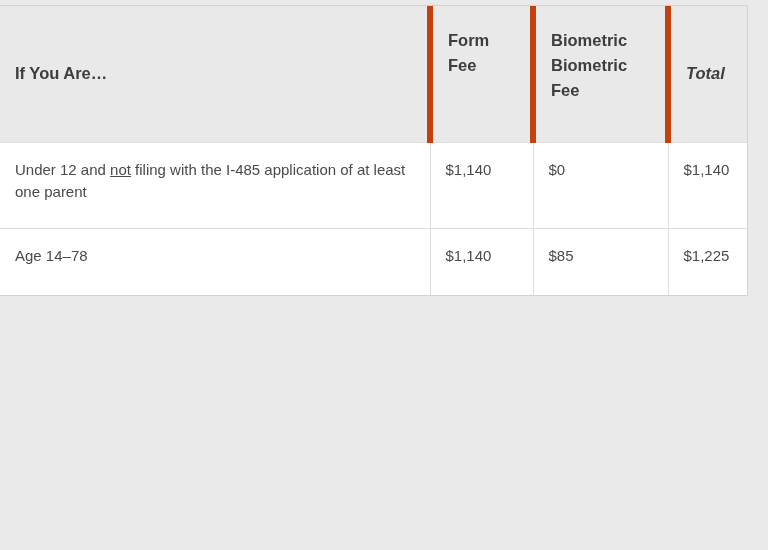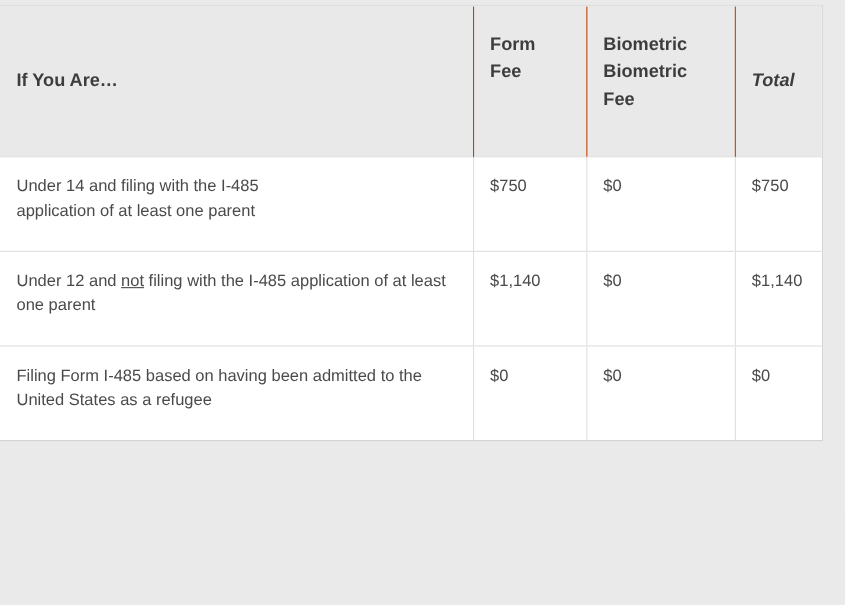--- a/index.html
+++ b/index.html
@@ -43,21 +43,21 @@
 
   table.fee-table thead th {
     background: #e9e9e9;
     color: #3d3d3d;
     font-weight: bold;
     font-size: 16.5px;
     line-height: 25px;
     text-align: left;
     vertical-align: middle;
     padding: 10px 14px 10px 15px;
-    border-right: 1px solid #c2410c;
+    border-right: 6px solid #c2410c;
     box-sizing: border-box;
     height: 136px;
   }
   table.fee-table thead th.th-form,
   table.fee-table thead th.th-bio {
     vertical-align: top;
     padding-top: 22px;
   }
   table.fee-table thead th.th-total {
     border-right: none;
@@ -118,48 +118,36 @@
             <span>Fee</span>
           </th>
           <th class="th-total">
             <span>Total</span>
           </th>
         </tr>
       </thead>
 
       <tbody>
 
-        <tr class="r-tall">
-          <td class="cell-desc">
-            <span class="desc-text">Under 14 and filing with the I-485</span>
-            <span class="desc-text">application of at least one parent</span>
-          </td>
-          <td class="cell-num cell-form">$750</td>
-          <td class="cell-num cell-bio">$0</td>
-          <td class="cell-num cell-total">$750</td>
-        </tr>
 
         <tr class="r-tall">
           <td class="cell-desc">
             <span>Under 12 and </span><span class="underline-word">not</span><span> filing with the I-485 application of at least one parent</span>
           </td>
           <td class="cell-num cell-form">$1,140</td>
           <td class="cell-num cell-bio">$0</td>
           <td class="cell-num cell-total">$1,140</td>
         </tr>
 
+        <tr class="r-short">
+          <td class="cell-desc">Age 14–78</td>
+          <td class="cell-num cell-form">$1,140</td>
+          <td class="cell-num cell-bio">$85</td>
+          <td class="cell-num cell-total">$1,225</td>
+        </tr>
 
 
-        <tr class="r-tall">
-          <td class="cell-desc">
-            <span class="desc-text">Filing Form I-485 based on having been admitted to the</span>
-            <span class="desc-text">United States as a refugee</span>
-          </td>
-          <td class="cell-num cell-form">$0</td>
-          <td class="cell-num cell-bio">$0</td>
-          <td class="cell-num cell-total">$0</td>
-        </tr>
 
       </tbody>
     </table>
   </div>
 
 </div>
 
 </body></html>

